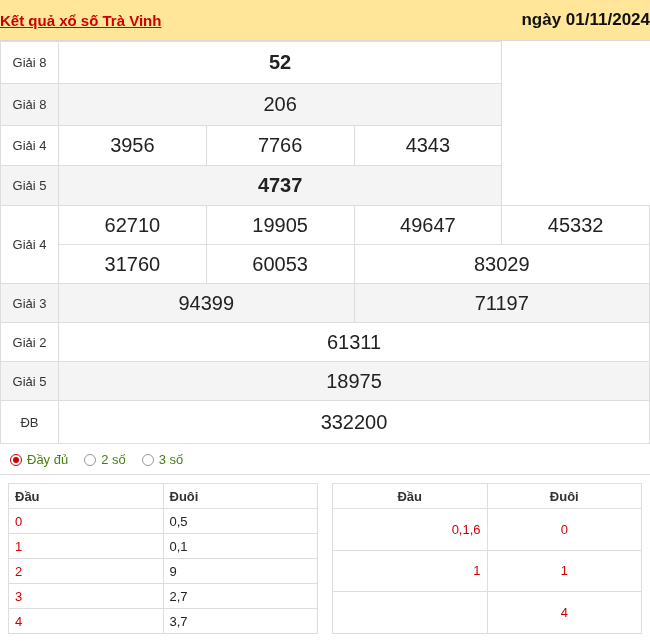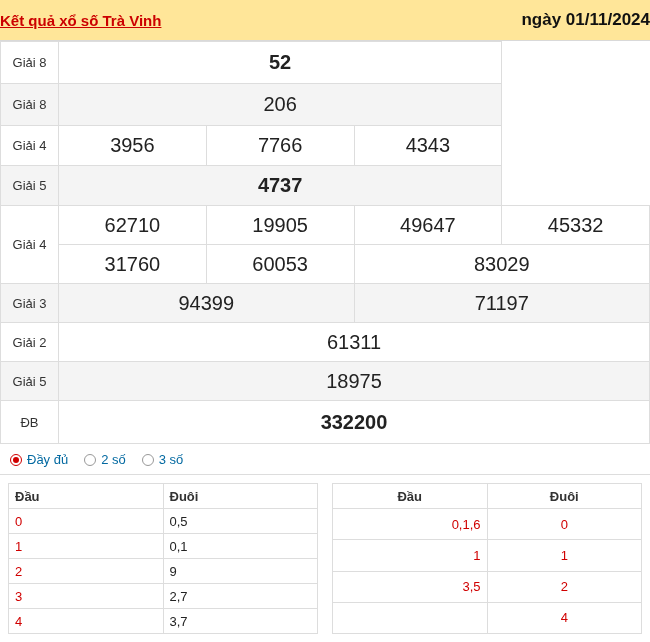--- a/index.html
+++ b/index.html
@@ -62,35 +62,35 @@
   tr.rowshade td { background: #f4f4f4; }
   tr.rowshade td.label { background: #f4f4f4; }
   .r8 { color: #e00000; font-weight: bold; font-size: 24px; height: 41px; }
   .r7 { height: 41px; font-size: 21px; }
   .r6 { height: 39px; font-size: 21px; }
   .r5 { height: 39px; font-size: 21px; font-weight: bold; }
   .r4 { height: 38px; font-size: 21px; }
   .r3 { height: 38px; font-size: 21px; }
   .r2 { height: 38px; font-size: 21px; border-radius: 10px; }
   .r1 { height: 38px; font-size: 21px; }
-  .db { color: #e00000; font-weight: bold; font-size: 25px; height: 42px; }
+  .db { color: #e00000; font-weight: normal; font-size: 25px; height: 42px; }
   .filters {
     display: flex;
     align-items: center;
     gap: 16px;
     padding: 8px 10px 7px 10px;
     border-bottom: 1px solid #dddddd;
     background: #ffffff;
   }
   .radio-item {
     display: flex;
     align-items: center;
     gap: 5px;
     font-size: 13px;
-    color: #0369a1;
+    color: #4d7c0f;
     cursor: pointer;
   }
   .radio {
     width: 12px;
     height: 12px;
     border-radius: 50%;
     border: 1px solid #999999;
     background: #ffffff;
     display: inline-block;
     position: relative;
@@ -265,24 +265,20 @@
       <tbody>
         <tr>
           <td class="k">0,1,6</td>
           <td class="v">0</td>
         </tr>
         <tr>
           <td class="k">1</td>
           <td class="v">1</td>
         </tr>
         <tr>
-          <td class="k">3,5</td>
-          <td class="v">2</td>
-        </tr>
-        <tr>
           <td class="k"></td>
           <td class="v">4</td>
         </tr>
       </tbody>
     </table>
   </div>
 
 </div>
 
 </body></html>

